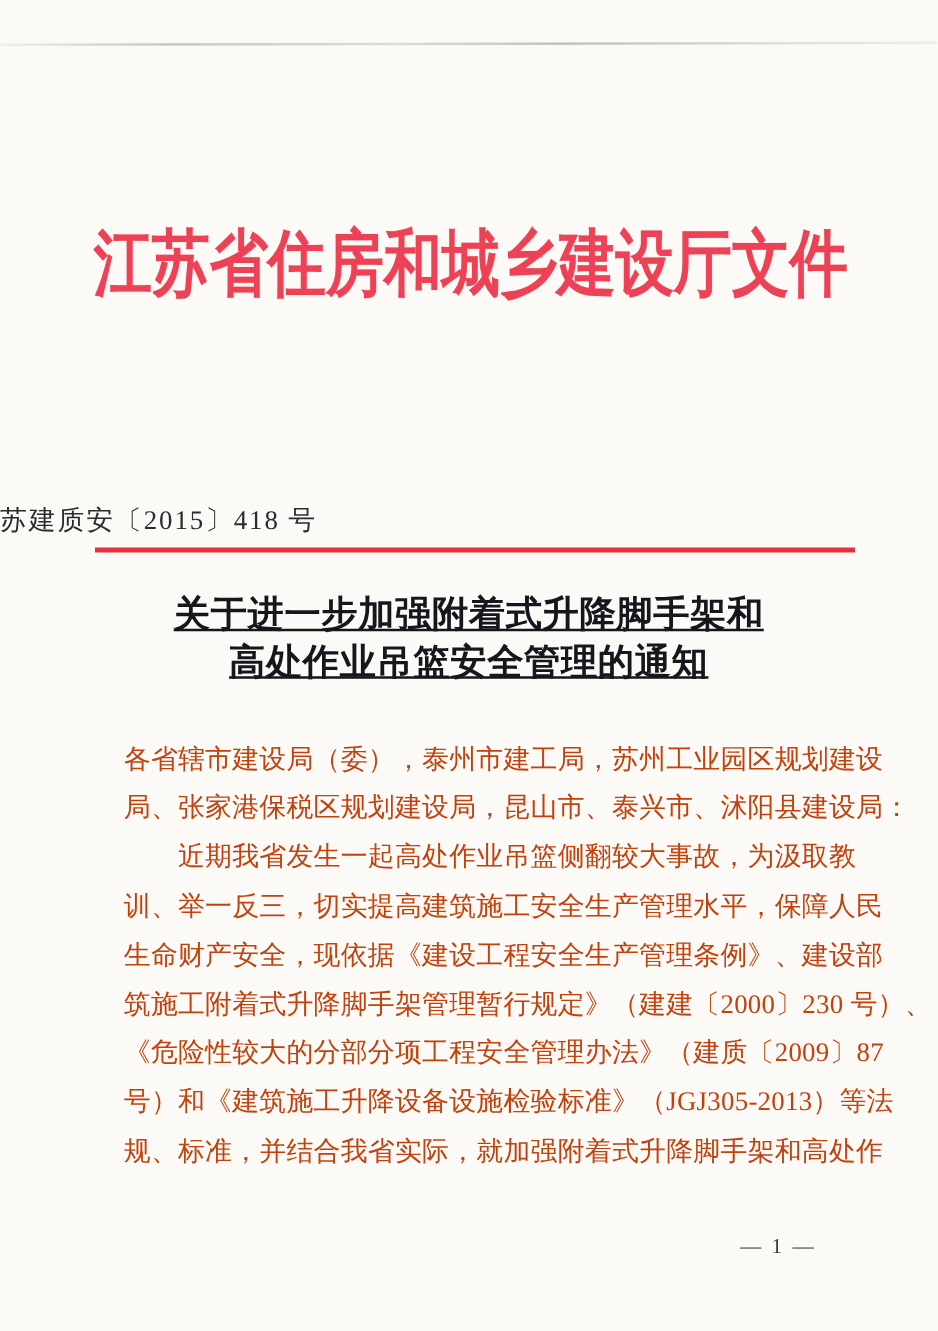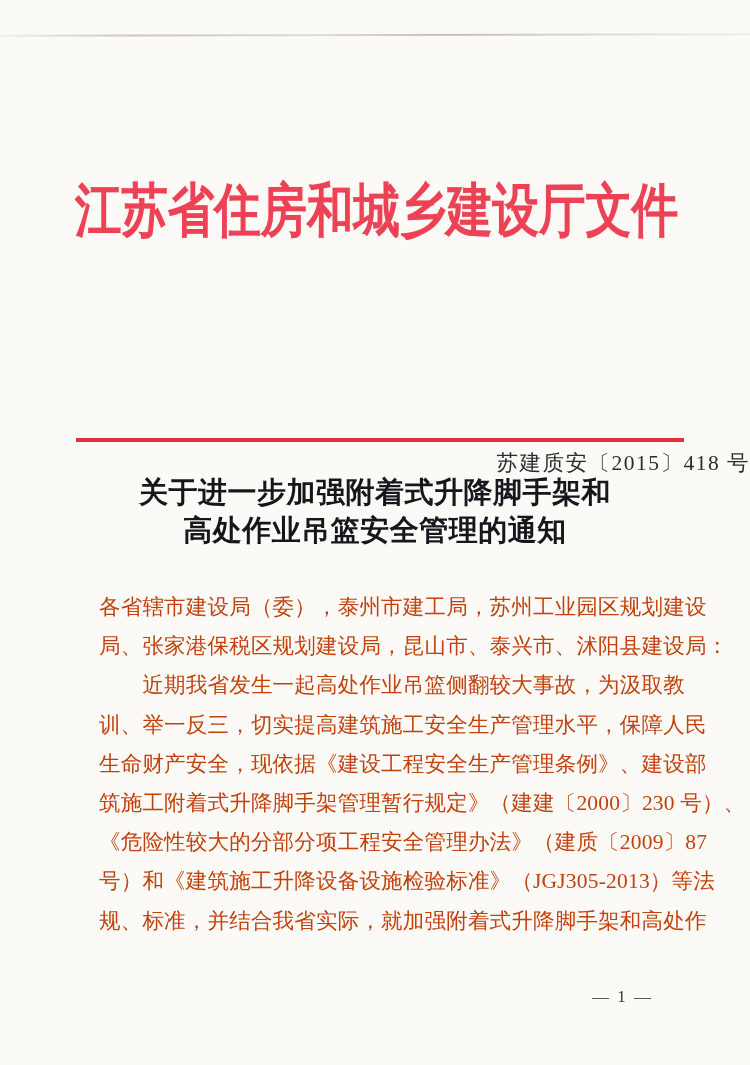--- a/index.html
+++ b/index.html
@@ -48,46 +48,46 @@
     transform-origin: 50% 50%;
     letter-spacing: 0px;
     line-height: 70px;
     text-shadow: 0 0 1px rgba(237,65,85,0.4);
   }
   .doc-number {
     position: absolute;
     top: 401px;
     left: 0;
     width: 100%;
-    text-align: right;
+    text-align: left;
     font-size: 21.5px;
     color: #2b2b31;
     letter-spacing: 1.5px;
     white-space: nowrap;
-    margin-top: 47px;
   }
   .red-rule {
     position: absolute;
     top: 438px;
     left: 76px;
     width: 608px;
     height: 4px;
     background: #e5313f;
   }
   .doc-title {
     position: absolute;
     top: 474px;
     left: 0;
     width: 100%;
     text-align: center;
     font-weight: bold;
     font-size: 29px;
     line-height: 37.5px;
     color: #16161c;
     letter-spacing: 0.5px;
+    text-decoration: underline;
   }
   .body-text {
     position: absolute;
     top: 588px;
     left: 99px;
     width: 566px;
     font-size: 21.5px;
     line-height: 39.2px;
     color: #c2410c;
     letter-spacing: 0.2px;

